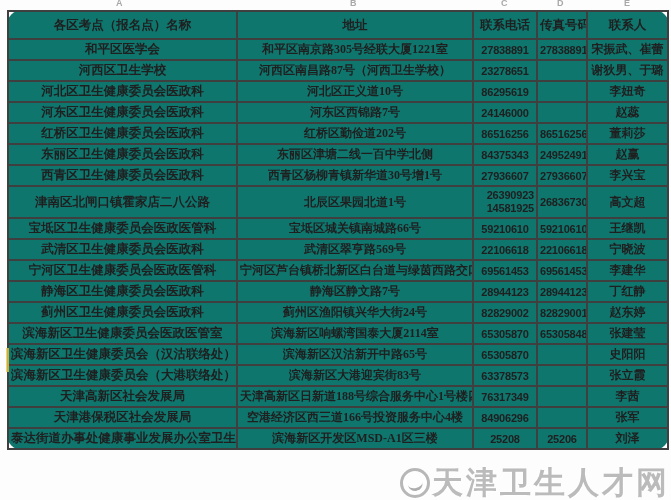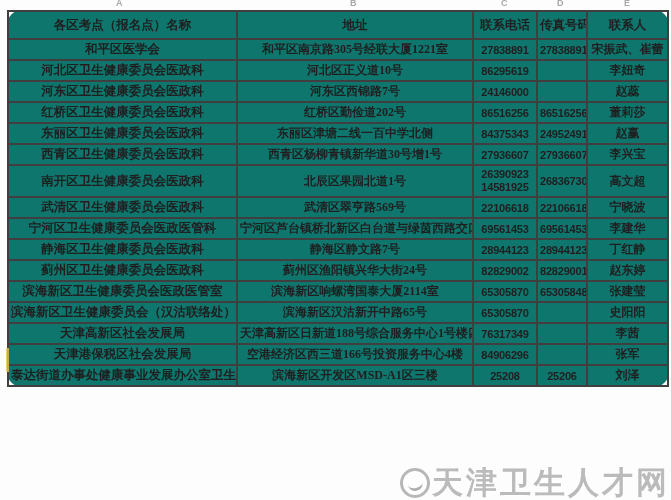--- a/index.html
+++ b/index.html
@@ -25,21 +25,21 @@
     color:#1f1f1f;font-weight:700;
     padding:0 2px;overflow:hidden;white-space:nowrap;
   }
   .contact-table th{height:26px;font-size:12.5px;}
   .contact-table td{height:19px;font-size:12.5px;}
   .contact-table tr.tall td{height:30px;}
   td.col-phone,td.col-fax{
     font-family:"Liberation Sans","DejaVu Sans",sans-serif;
     font-size:11px;letter-spacing:-0.2px;
   }
-  td.col-phone div{line-height:13px;}
+  td.col-phone div{line-height:13px;text-align:right;}
   td.col-address{font-size:12px;}
   td.col-contact{font-size:12px;}
 
   
   .yellow-mark{position:absolute;left:6px;top:348px;width:3px;height:24px;background:#e9c94c;opacity:.8;}
 
   
   .watermark{
     position:absolute;right:1px;bottom:2px;z-index:5;
     display:flex;align-items:flex-start;gap:2px;
@@ -90,20 +90,27 @@
   </thead>
   <tbody id="table-body">
       <tr>
         <td class="col-name">和平区医学会</td>
         <td class="col-address">和平区南京路305号经联大厦1221室</td>
         <td class="col-phone">27838891</td>
         <td class="col-fax">27838891</td>
         <td class="col-contact">宋振武、崔蕾</td>
       </tr>
       <tr>
+        <td class="col-name">河西区卫生学校</td>
+        <td class="col-address">河西区南昌路87号（河西卫生学校）</td>
+        <td class="col-phone">23278651</td>
+        <td class="col-fax"></td>
+        <td class="col-contact">谢狄男、于璐</td>
+      </tr>
+      <tr>
         <td class="col-name">河北区卫生健康委员会医政科</td>
         <td class="col-address">河北区正义道10号</td>
         <td class="col-phone">86295619</td>
         <td class="col-fax"></td>
         <td class="col-contact">李妞奇</td>
       </tr>
       <tr>
         <td class="col-name">河东区卫生健康委员会医政科</td>
         <td class="col-address">河东区西锦路7号</td>
         <td class="col-phone">24146000</td>
@@ -125,30 +132,37 @@
         <td class="col-contact">赵赢</td>
       </tr>
       <tr>
         <td class="col-name">西青区卫生健康委员会医政科</td>
         <td class="col-address">西青区杨柳青镇新华道30号增1号</td>
         <td class="col-phone">27936607</td>
         <td class="col-fax">27936607</td>
         <td class="col-contact">李兴宝</td>
       </tr>
       <tr class="tall">
-        <td class="col-name">南开区卫生健康委员会医政科</td>
+        <td class="col-name">津南区北闸口镇霍家店二八公路</td>
         <td class="col-address">北辰区果园北道1号</td>
         <td class="col-phone">
           <div>26390923</div>
           <div>14581925</div>
         </td>
         <td class="col-fax">26836730</td>
         <td class="col-contact">高文超</td>
       </tr>
       <tr>
+        <td class="col-name">宝坻区卫生健康委员会医政医管科</td>
+        <td class="col-address">宝坻区城关镇南城路66号</td>
+        <td class="col-phone">59210610</td>
+        <td class="col-fax">59210610</td>
+        <td class="col-contact">王继凯</td>
+      </tr>
+      <tr>
         <td class="col-name">武清区卫生健康委员会医政科</td>
         <td class="col-address">武清区翠亨路569号</td>
         <td class="col-phone">22106618</td>
         <td class="col-fax">22106618</td>
         <td class="col-contact">宁晓波</td>
       </tr>
       <tr>
         <td class="col-name">宁河区卫生健康委员会医政医管科</td>
         <td class="col-address">宁河区芦台镇桥北新区白台道与绿茵西路交口</td>
         <td class="col-phone">69561453</td>
@@ -177,20 +191,27 @@
         <td class="col-contact">张建莹</td>
       </tr>
       <tr>
         <td class="col-name">滨海新区卫生健康委员会（汉沽联络处）</td>
         <td class="col-address">滨海新区汉沽新开中路65号</td>
         <td class="col-phone">65305870</td>
         <td class="col-fax"></td>
         <td class="col-contact">史阳阳</td>
       </tr>
       <tr>
+        <td class="col-name">滨海新区卫生健康委员会（大港联络处）</td>
+        <td class="col-address">滨海新区大港迎宾街83号</td>
+        <td class="col-phone">63378573</td>
+        <td class="col-fax"></td>
+        <td class="col-contact">张立霞</td>
+      </tr>
+      <tr>
         <td class="col-name">天津高新区社会发展局</td>
         <td class="col-address">天津高新区日新道188号综合服务中心1号楼四楼</td>
         <td class="col-phone">76317349</td>
         <td class="col-fax"></td>
         <td class="col-contact">李茜</td>
       </tr>
       <tr>
         <td class="col-name">天津港保税区社会发展局</td>
         <td class="col-address">空港经济区西三道166号投资服务中心4楼</td>
         <td class="col-phone">84906296</td>

